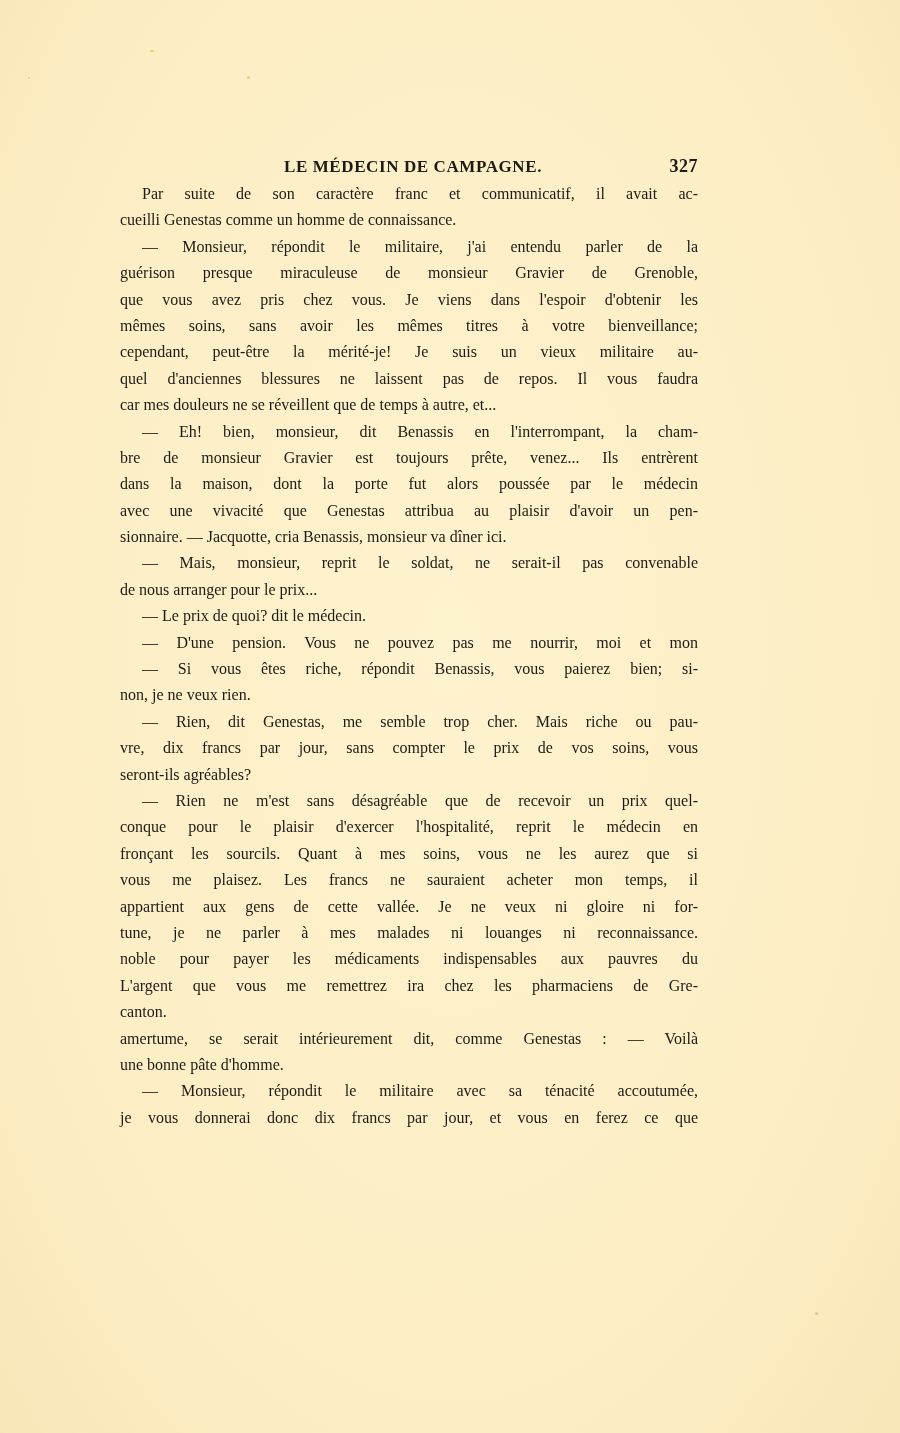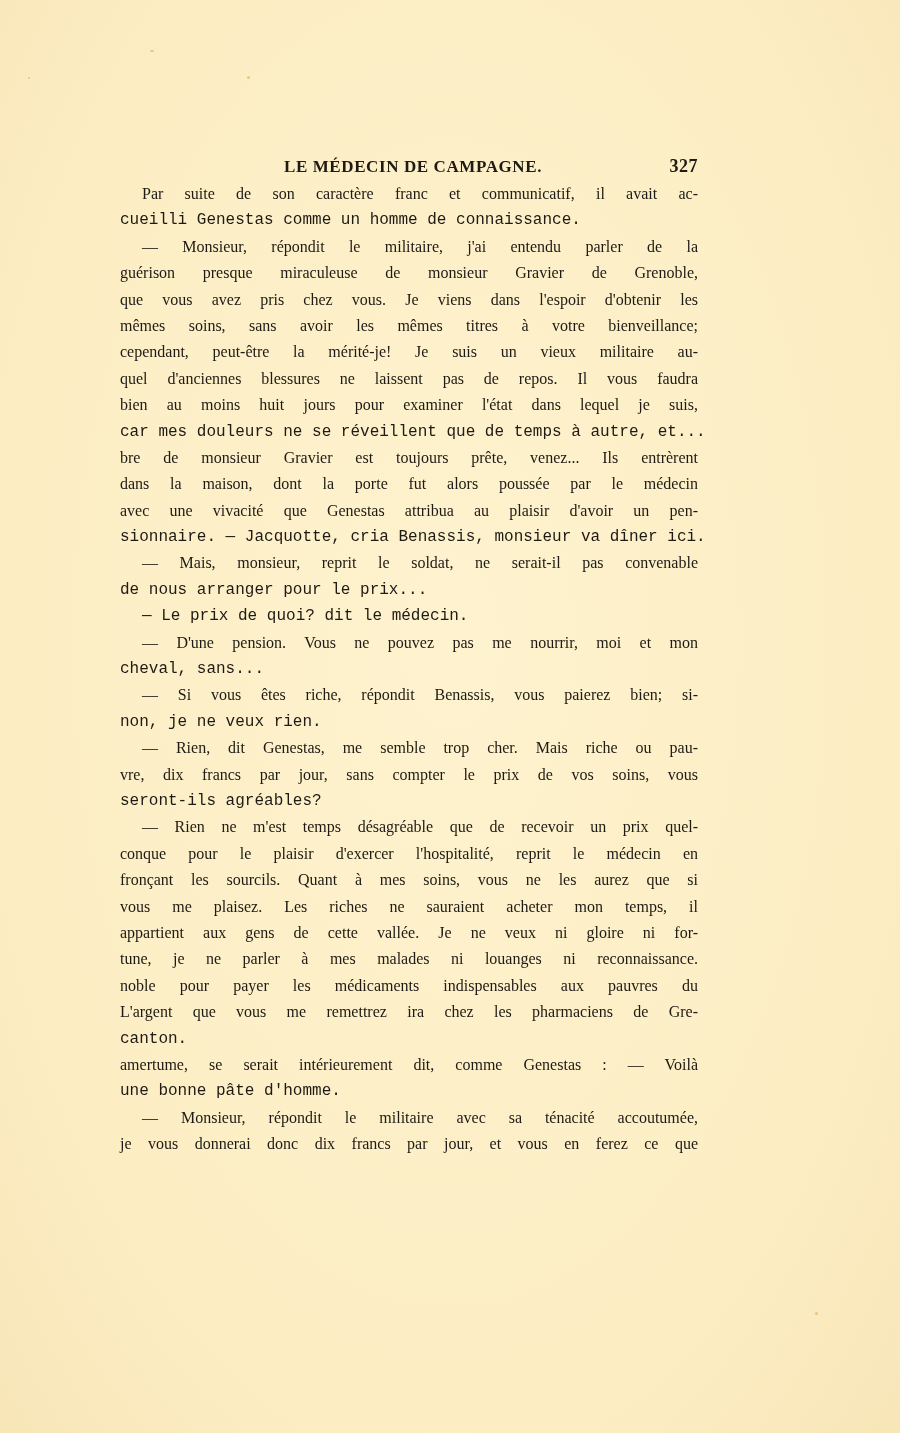--- a/index.html
+++ b/index.html
@@ -27,21 +27,21 @@
   .body-text {
     position: absolute; left: 120px; top: 181px; width: 578px;
     font-family: "Liberation Serif", serif;
     font-size: 16px; font-stretch: condensed;
   }
   .line {
     height: 26.4px; line-height: 26.4px; white-space: nowrap;
     text-align: justify; text-align-last: justify;
     transform-origin: left center;
   }
-  .line.last { text-align-last: left; font-family: Liberation Mono, monospace; }
+  .line.last { text-align-last: left; }
   .line.indent { padding-left: 22px; }
   .speck { position: absolute; border-radius: 50%; background: #d9a84a; opacity: .55; }
 </style>
 </head>
 <body>
 
 <div class="page">
   <span class="speck" style="left:150px;top:50px;width:4px;height:2px;"></span>
   <span class="speck" style="left:247px;top:76px;width:3px;height:3px;"></span>
   <span class="speck" style="left:815px;top:1312px;width:3px;height:3px;"></span>
@@ -54,40 +54,39 @@
 
   <div class="body-text" id="body-text">
       <div class="line indent">Par suite de son caractère franc et communicatif, il avait ac-</div>
       <div class="line last">cueilli Genestas comme un homme de connaissance.</div>
       <div class="line indent">— Monsieur, répondit le militaire, j'ai entendu parler de la</div>
       <div class="line">guérison presque miraculeuse de monsieur Gravier de Grenoble,</div>
       <div class="line">que vous avez pris chez vous. Je viens dans l'espoir d'obtenir les</div>
       <div class="line">mêmes soins, sans avoir les mêmes titres à votre bienveillance;</div>
       <div class="line">cependant, peut-être la mérité-je! Je suis un vieux militaire au-</div>
       <div class="line">quel d'anciennes blessures ne laissent pas de repos. Il vous faudra</div>
-      <div class="line">bien au moins huit jours pour examiner l'état dans lequel je suis,</div>
       <div class="line last">car mes douleurs ne se réveillent que de temps à autre, et...</div>
+      <div class="line indent">— Eh! bien, monsieur, dit Benassis en l'interrompant, la cham-</div>
       <div class="line">bre de monsieur Gravier est toujours prête, venez... Ils entrèrent</div>
       <div class="line">dans la maison, dont la porte fut alors poussée par le médecin</div>
       <div class="line">avec une vivacité que Genestas attribua au plaisir d'avoir un pen-</div>
       <div class="line last">sionnaire. — Jacquotte, cria Benassis, monsieur va dîner ici.</div>
       <div class="line indent">— Mais, monsieur, reprit le soldat, ne serait-il pas convenable</div>
       <div class="line last">de nous arranger pour le prix...</div>
       <div class="line indent last">— Le prix de quoi? dit le médecin.</div>
       <div class="line indent">— D'une pension. Vous ne pouvez pas me nourrir, moi et mon</div>
-      <div class="line last">cheval, sans...</div>
       <div class="line indent">— Si vous êtes riche, répondit Benassis, vous paierez bien; si-</div>
       <div class="line last">non, je ne veux rien.</div>
       <div class="line indent">— Rien, dit Genestas, me semble trop cher. Mais riche ou pau-</div>
       <div class="line">vre, dix francs par jour, sans compter le prix de vos soins, vous</div>
       <div class="line last">seront-ils agréables?</div>
-      <div class="line indent">— Rien ne m'est temps désagréable que de recevoir un prix quel-</div>
+      <div class="line indent">— Rien ne m'est sans désagréable que de recevoir un prix quel-</div>
       <div class="line">conque pour le plaisir d'exercer l'hospitalité, reprit le médecin en</div>
       <div class="line">fronçant les sourcils. Quant à mes soins, vous ne les aurez que si</div>
-      <div class="line">vous me plaisez. Les riches ne sauraient acheter mon temps, il</div>
+      <div class="line">vous me plaisez. Les francs ne sauraient acheter mon temps, il</div>
       <div class="line">appartient aux gens de cette vallée. Je ne veux ni gloire ni for-</div>
       <div class="line">tune, je ne parler à mes malades ni louanges ni reconnaissance.</div>
       <div class="line">noble pour payer les médicaments indispensables aux pauvres du</div>
       <div class="line">L'argent que vous me remettrez ira chez les pharmaciens de Gre-</div>
       <div class="line last">canton.</div>
       <div class="line">amertume, se serait intérieurement dit, comme Genestas : — Voilà</div>
       <div class="line last">une bonne pâte d'homme.</div>
       <div class="line indent">— Monsieur, répondit le militaire avec sa ténacité accoutumée,</div>
       <div class="line">je vous donnerai donc dix francs par jour, et vous en ferez ce que</div>
     </div>

